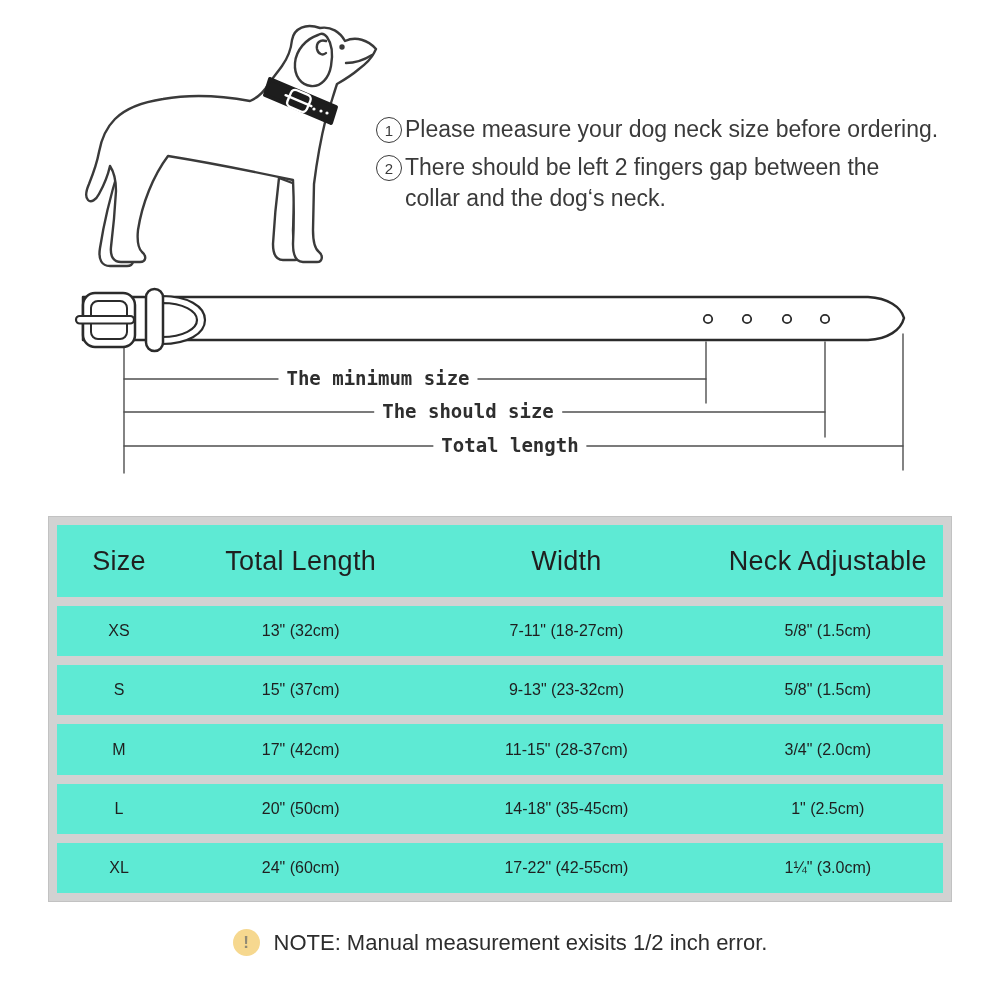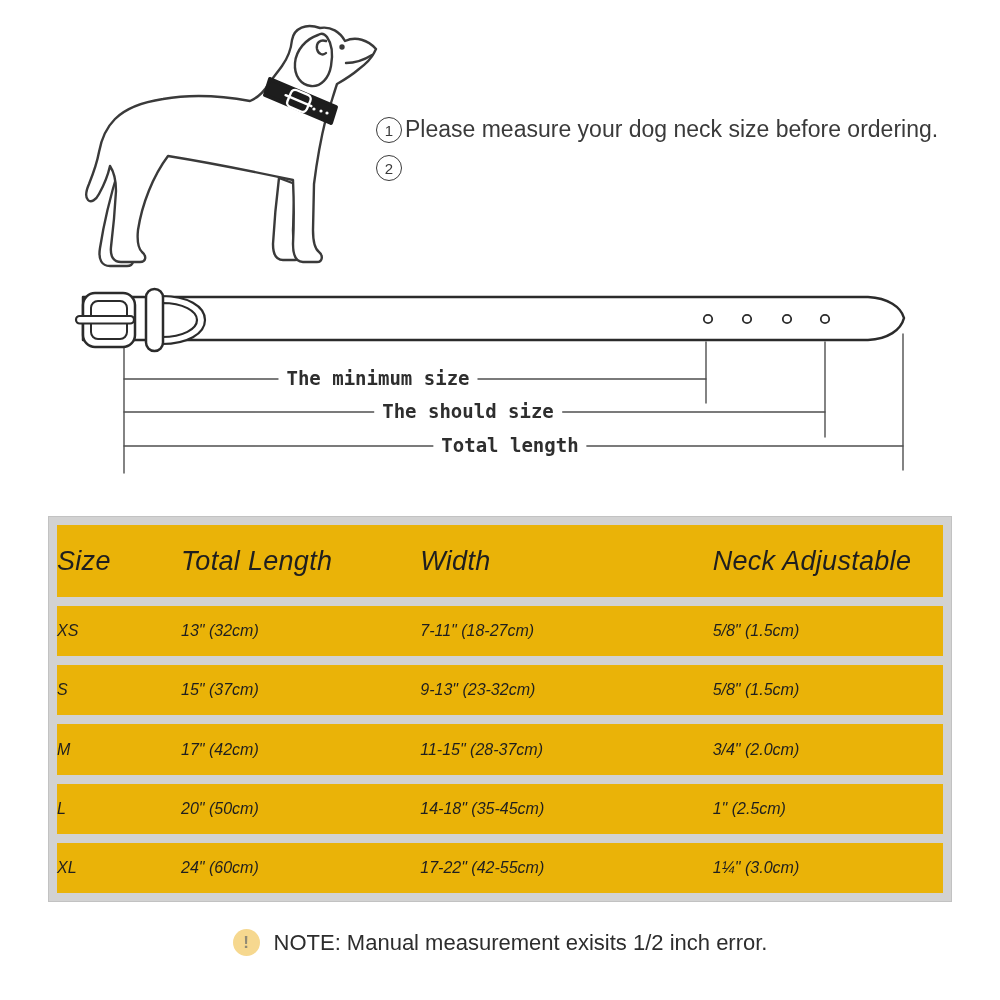--- a/index.html
+++ b/index.html
@@ -33,21 +33,21 @@
   #lbl-min{left:378px;top:379px;}
   #lbl-max{left:468px;top:412px;}
   #lbl-total{left:510px;top:446px;}
 
   
   .size-table{
     left:48px;top:516px;width:904px;height:386px;box-sizing:border-box;
     background:#d2d2d2;border:1px solid #c2c2c2;padding:8px;
     display:flex;flex-direction:column;gap:9px;
   }
-  .trow{background:#eab308;display:grid;grid-template-columns:14% 27% 33% 26%;align-items:center;color:#1f1f1f;font-style:italic;}
+  .trow{background:#5eead4;display:grid;grid-template-columns:14% 27% 33% 26%;align-items:center;text-align:center;color:#1f1f1f;}
   .trow.header{flex:0 0 72px;font-size:27px;letter-spacing:0.3px;}
   .trow.data{flex:1 1 auto;font-size:16px;}
 
   
   .note{left:0;top:929px;width:100%;display:flex;justify-content:center;align-items:center;gap:14px;}
   .note-icon{
     width:27px;height:27px;border-radius:50%;background:#f6d88f;color:#918a74;
     display:flex;align-items:center;justify-content:center;font-size:17px;font-weight:bold;
   }
   .note-text{font-size:22px;color:#2d2d2d;}
@@ -106,20 +106,21 @@
   </g>
 </svg>
 
 <div class="abs instructions">
   <div class="instr-item">
     <span class="num-circle">1</span>
     <span class="instr-text1">Please measure your dog neck size before ordering.</span>
   </div>
   <div class="instr-item">
     <span class="num-circle">2</span>
+    <span class="instr-text2">There should be left 2 fingers gap between the collar and the dog‘s neck.</span>
   </div>
 </div>
 
 <svg id="belt" class="abs" width="900" height="195" viewBox="0 0 900 195" fill="none" stroke="#2b2b2b" stroke-width="2.5" stroke-linecap="round" stroke-linejoin="round">
 
   <g stroke="#4f4f4f" stroke-width="1.4">
     <line x1="66" y1="62" x2="66" y2="188"></line>
     <line x1="66" y1="94" x2="648" y2="94"></line>
     <line x1="648" y1="57" x2="648" y2="118"></line>
     <line x1="66" y1="127" x2="767" y2="127"></line>

